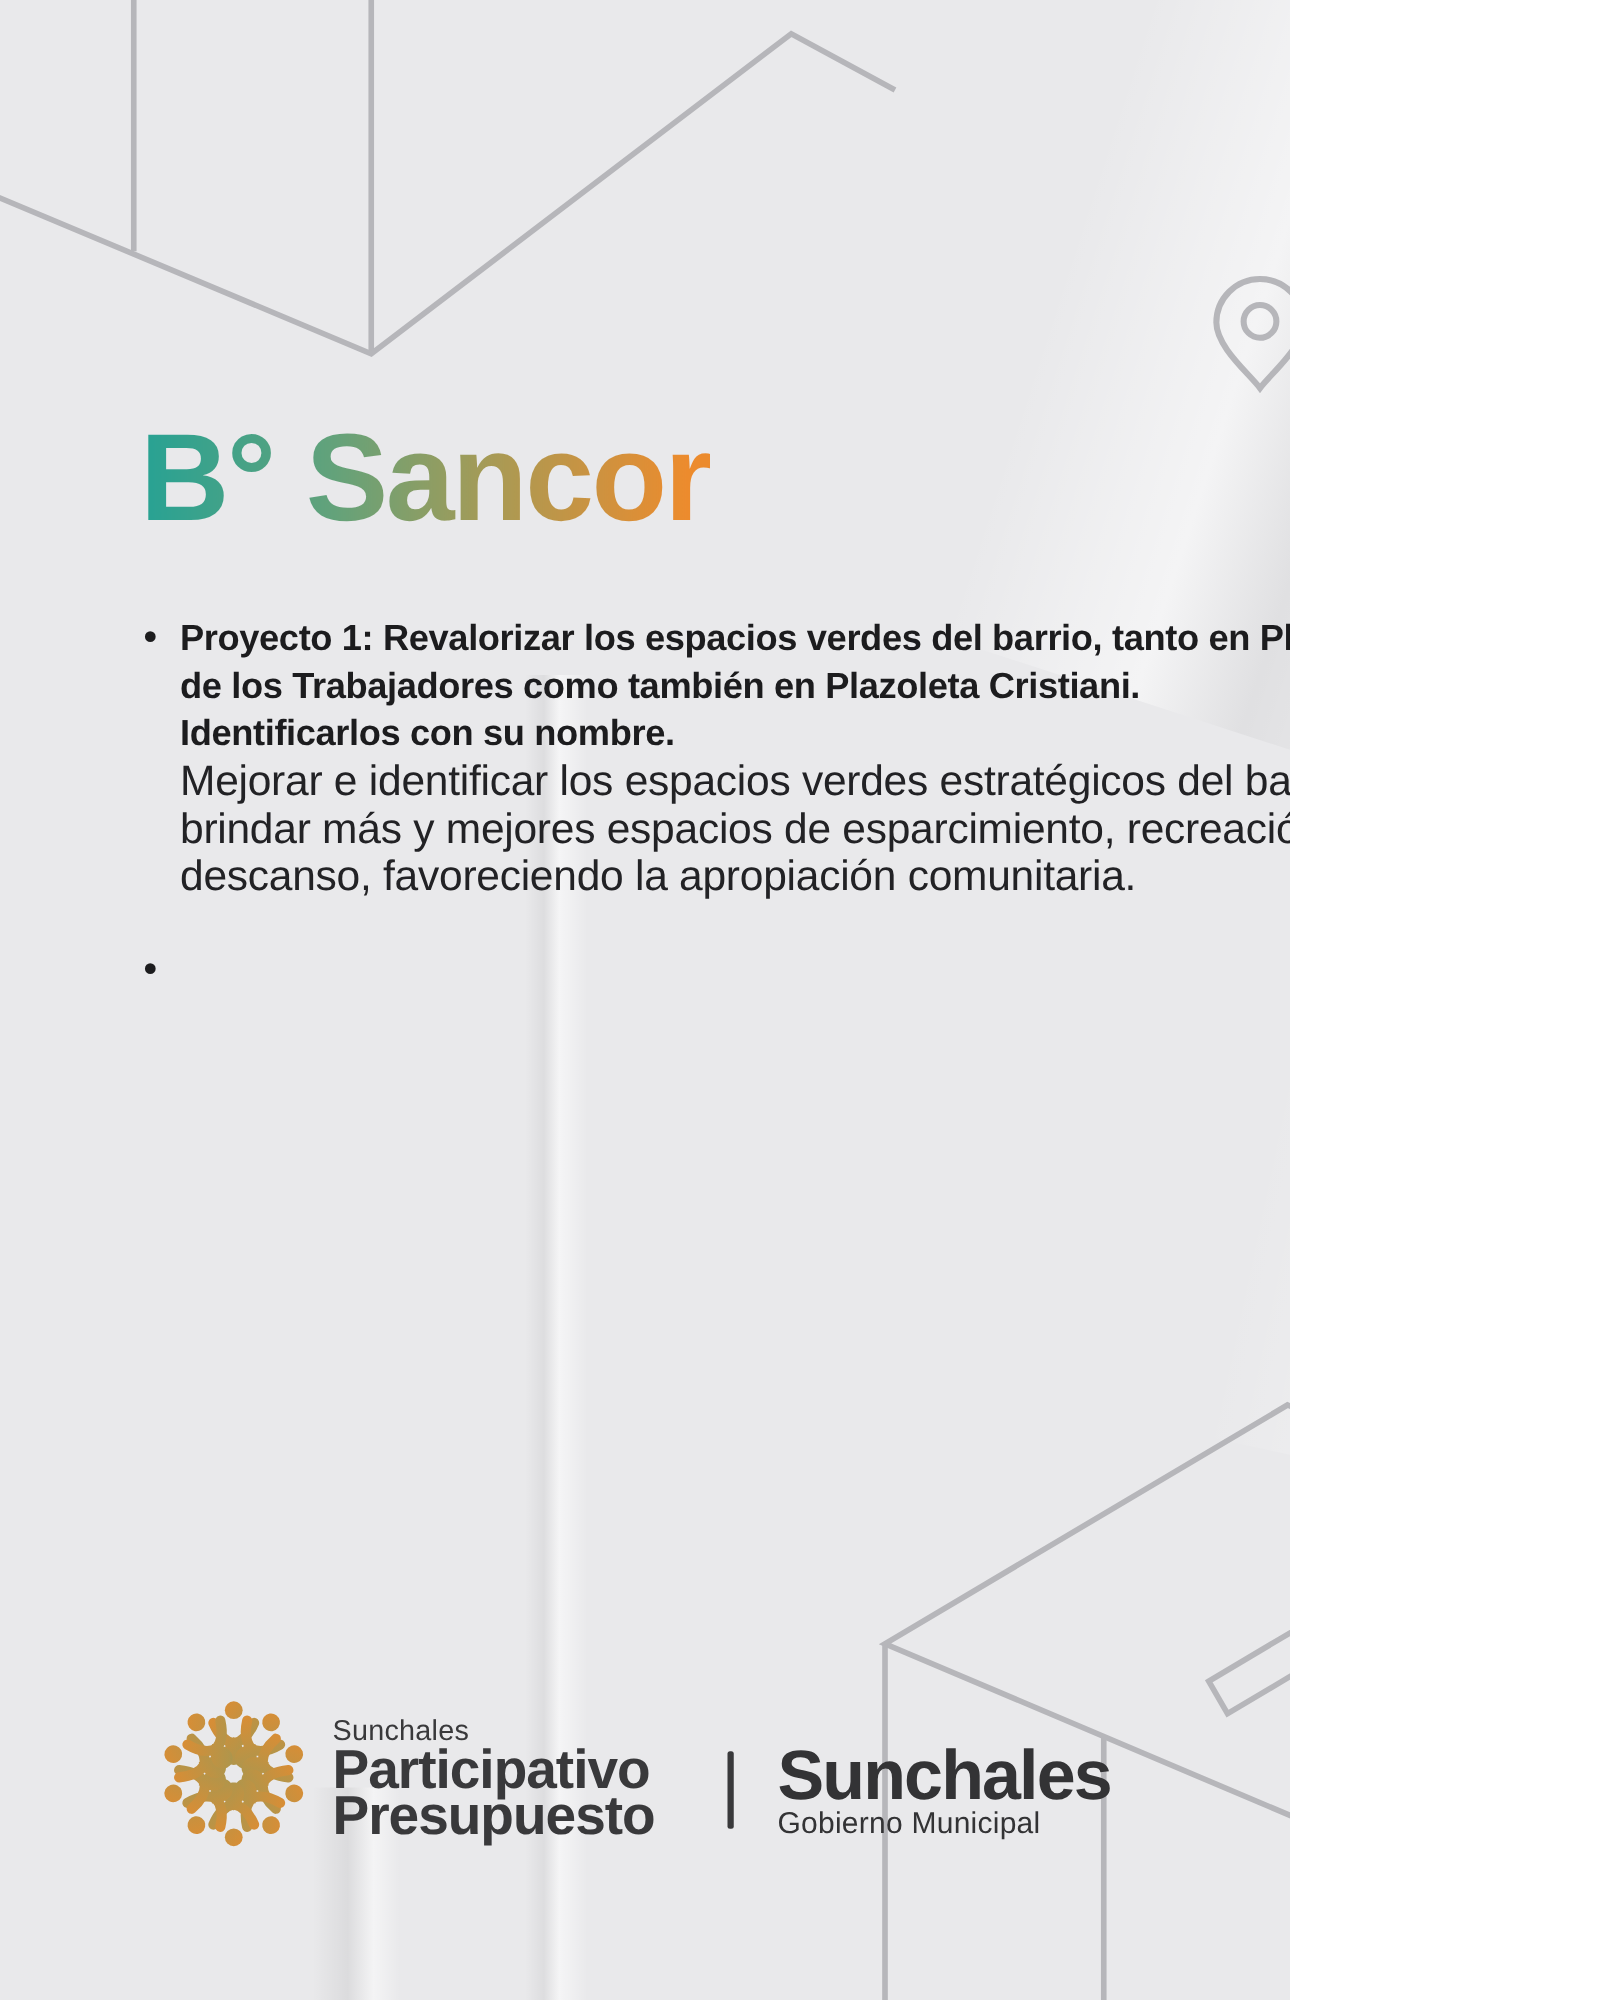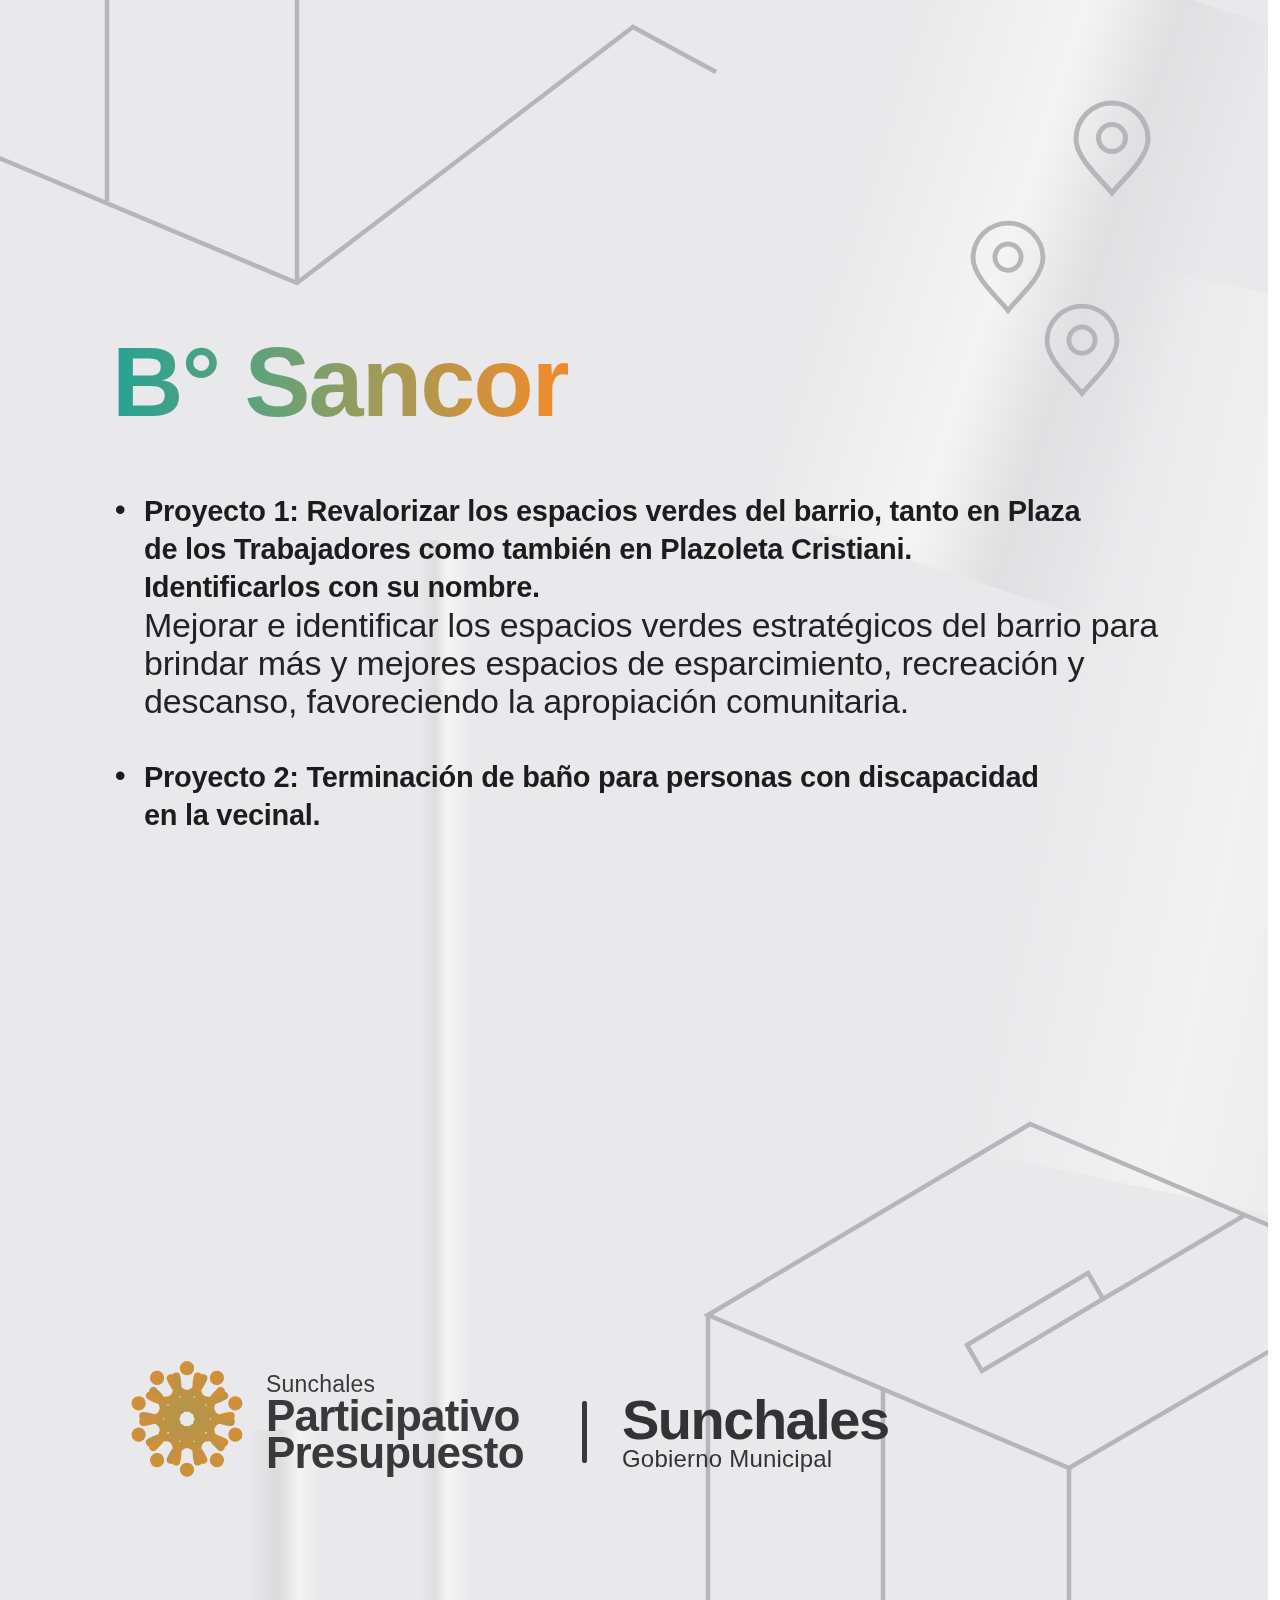--- a/index.html
+++ b/index.html
@@ -1,17 +1,17 @@
 <!DOCTYPE html>
 <html><head>
 <meta charset="utf-8">
 <style>
   html,body{margin:0;padding:0;}
   body{font-family:"Liberation Sans","DejaVu Sans",sans-serif;}
-  .poster{position:relative;width:1268px;height:1600px;background:#e9e9eb;overflow:hidden;}
+  .poster{position:relative;width:1032px;height:1600px;background:#e9e9eb;overflow:hidden;}
 
   
   .crease{position:absolute;pointer-events:none;}
   .crease-v1{left:420px;top:540px;width:50px;height:1060px;
     background:linear-gradient(90deg,rgba(0,0,0,0) 0%,rgba(0,0,0,.05) 30%,rgba(255,255,255,.55) 55%,rgba(0,0,0,0) 100%);}
   .crease-v2{left:250px;top:1430px;width:70px;height:170px;
     background:linear-gradient(90deg,rgba(0,0,0,0) 0%,rgba(0,0,0,.06) 40%,rgba(255,255,255,.5) 70%,rgba(0,0,0,0) 100%);}
   .crease-d1{left:840px;top:-40px;width:360px;height:620px;transform:rotate(18deg);
     background:linear-gradient(90deg,rgba(0,0,0,0) 0%,rgba(255,255,255,.5) 45%,rgba(0,0,0,.04) 70%,rgba(0,0,0,0) 100%);}
   .crease-d2{left:1050px;top:300px;width:400px;height:900px;transform:rotate(12deg);
@@ -91,22 +91,20 @@
       <span class="bullet">•</span>
       <div class="project-title">Proyecto 1:  Revalorizar los espacios verdes del barrio, tanto en Plaza
 de los Trabajadores como también en Plazoleta Cristiani.
 Identificarlos con su nombre.</div>
       <div class="project-desc">Mejorar e identificar los espacios verdes estratégicos del barrio para
 brindar más y mejores espacios de esparcimiento, recreación y
 descanso, favoreciendo la apropiación comunitaria.</div>
     </div>
     <div class="project">
       <span class="bullet">•</span>
-      <div class="project-title">Proyecto 2: Terminación de baño para personas con discapacidad
-en la vecinal.</div>
     </div>
   </div>
 
   <div class="footer">
 
     <svg class="pp-logo-mark" width="122" height="126" viewBox="0 0 120 120">
       <defs>
         <linearGradient id="ppGrad" gradientUnits="userSpaceOnUse" x1="14" y1="22" x2="106" y2="102">
           <stop id="ppStop0" offset="0" stop-color="#ea8a2c"></stop>
           <stop id="ppStop1" offset="0.45" stop-color="#b2954a"></stop>

